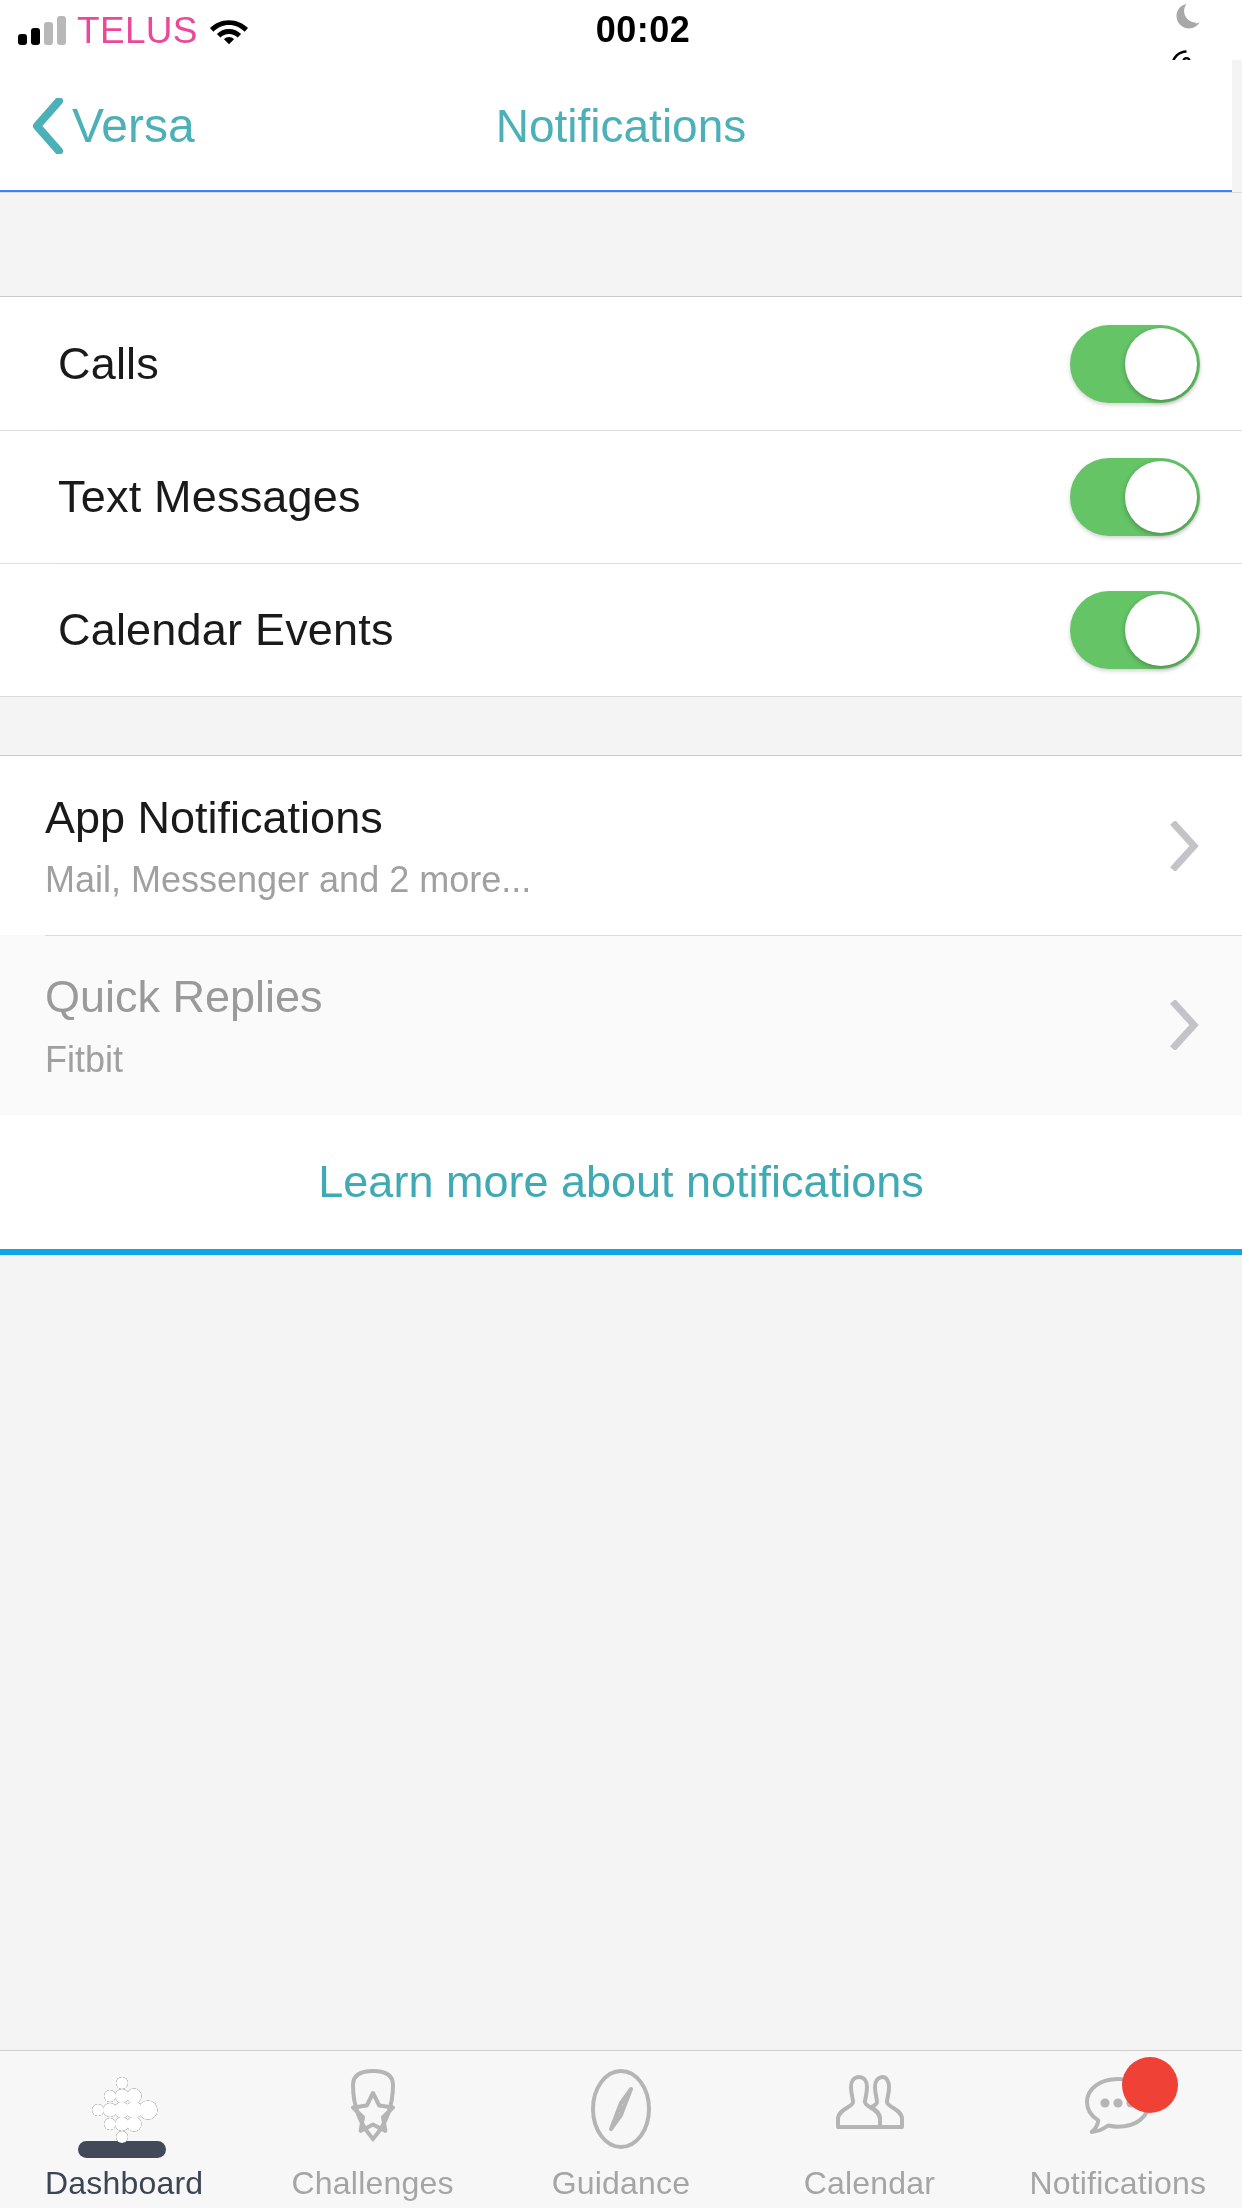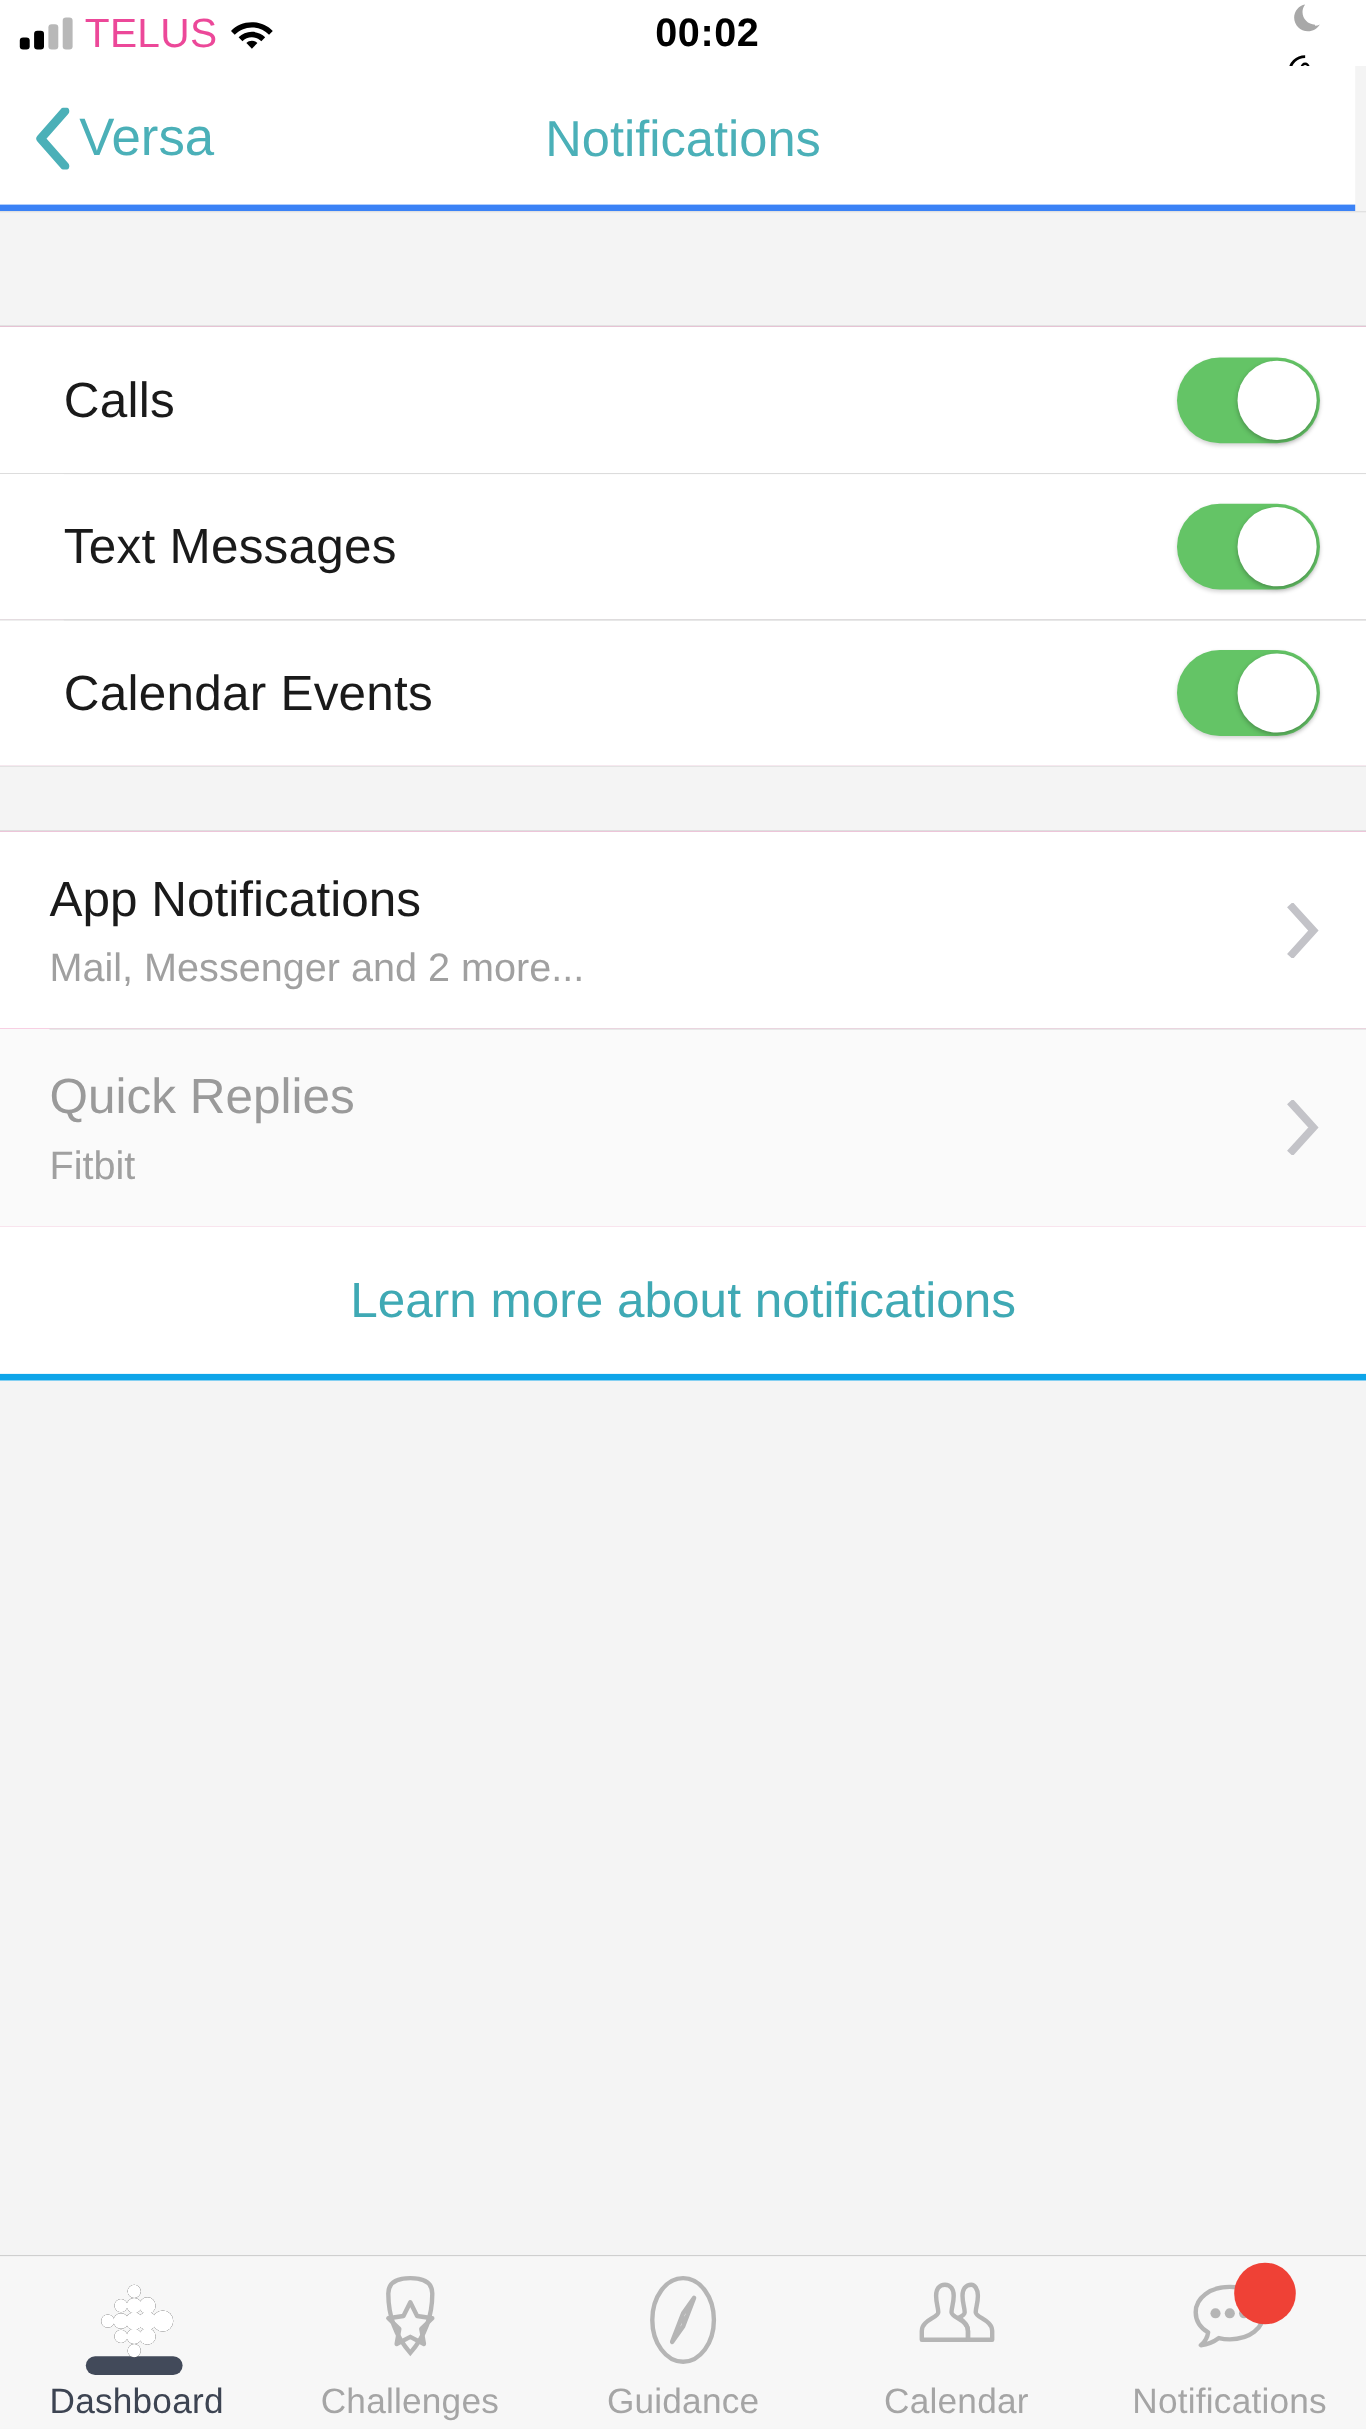--- a/index.html
+++ b/index.html
@@ -44,21 +44,21 @@
   .batt-fill { height:100%; background:#000; border-radius:2px; }
   .batt-cap {
     position:absolute; right:-1px; top:11px; width:5px; height:12px;
     background:#adadad; border-radius:0 3px 3px 0;
   }
 
   
   .navbar {
     position:absolute; top:60px; left:0; width:1232px; height:132px;
     background:#ffffff;
-    border-bottom:6px solid #3b82f6;
+    border-bottom:2px solid #3b82f6;
     text-decoration:underline;
   }
   .nav-back {
     position:absolute; left:30px; top:0; height:132px;
     display:flex; align-items:center; gap:8px; cursor:pointer;
   }
   .chev-back { width:34px; height:56px; }
   .nav-back-label { font-size:48px; color:#4bb0b8; line-height:1; }
   .nav-title {
     position:absolute; left:0; top:0; width:1242px; height:132px;
@@ -66,21 +66,21 @@
     font-size:46px; color:#4bb0b8; font-weight:400;
   }
 
   
   .content { position:absolute; top:192px; left:0; width:1242px; bottom:158px; background:#f4f4f4; }
 
   .gap-band { width:100%; background:#f4f4f4; border-top:1px solid #dcdcdc; border-bottom:1px solid #c8c8c8; }
   .gap-1 { height:105px; }
   .gap-2 { height:60px; }
 
-  .group { background:#ec4899; }
+  .group { background:#737373; }
 
   .row {
     position:relative; display:flex; align-items:center;
     padding:0 58px; background:#ffffff; min-height:96px;
   }
   .row-toggle { height:133px; }
   .row-toggle + .row-toggle { box-shadow: inset 0 1px 0 #dddddd; }
   .row-toggle .sep {
     position:absolute; left:58px; right:0; top:0; height:1px; background:#dcdcdc;
   }

